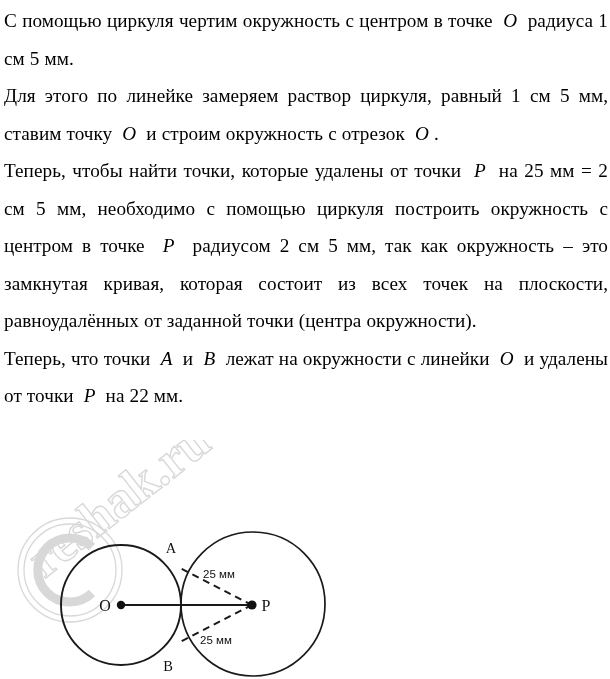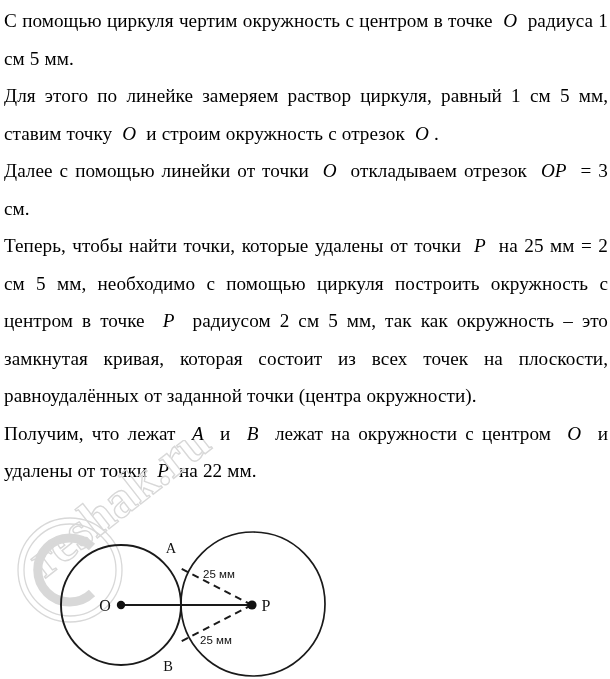--- a/index.html
+++ b/index.html
@@ -64,23 +64,22 @@
   #watermark svg { display: block; }
 </style>
 </head>
 <body>
 
 <div id="page">
 
   <div class="prose">
       <p class="para"><span>С помощью циркуля чертим окружность с центром в точке </span><i class="math">&nbsp;O&nbsp;</i><span> радиуса 1 см 5 мм.</span></p>
       <p class="para"><span>Для этого по линейке замеряем раствор циркуля, равный 1 см 5 мм, ставим точку </span><i class="math">&nbsp;O&nbsp;</i><span> и строим окружность с отрезок </span><i class="math">&nbsp;O&nbsp;</i><span>.</span></p>
-      <p class="para"><span>Далее с помощью линейки от точки </span><i class="math">&nbsp;O&nbsp;</i><span> откладываем отрезок </span><i class="math">&nbsp;OP&nbsp;</i><span> = 3 см.</span></p>
       <p class="para"><span>Теперь, чтобы найти точки, которые удалены от точки </span><i class="math">&nbsp;P&nbsp;</i><span> на 25 мм = 2 см 5 мм, необходимо с помощью циркуля построить окружность с центром в точке </span><i class="math">&nbsp;P&nbsp;</i><span> радиусом 2 см 5 мм, так как окружность – это замкнутая кривая, которая состоит из всех точек на плоскости, равноудалённых от заданной точки (центра окружности).</span></p>
-      <p class="para"><span>Получим, что лежат </span><i class="math">&nbsp;A&nbsp;</i><span> и </span><i class="math">&nbsp;B&nbsp;</i><span> лежат на окружности с центром </span><i class="math">&nbsp;O&nbsp;</i><span> и удалены от точки </span><i class="math">&nbsp;P&nbsp;</i><span> на 22 мм.</span></p>
+      <p class="para"><span>Теперь, что точки </span><i class="math">&nbsp;A&nbsp;</i><span> и </span><i class="math">&nbsp;B&nbsp;</i><span> лежат на окружности с линейки </span><i class="math">&nbsp;O&nbsp;</i><span> и удалены от точки </span><i class="math">&nbsp;P&nbsp;</i><span> на 22 мм.</span></p>
     </div>
 
   <div id="watermark">
     <svg width="240" height="200" viewBox="0 0 240 200" xmlns="http://www.w3.org/2000/svg">
       <g fill="none" stroke="#d8d8d8" stroke-width="1.3">
 
         <circle cx="70" cy="130" r="52"></circle>
         <circle cx="70" cy="130" r="46"></circle>
 
         <path d="M 92 107 A 32 32 0 1 0 92 153" stroke-width="9"></path>

